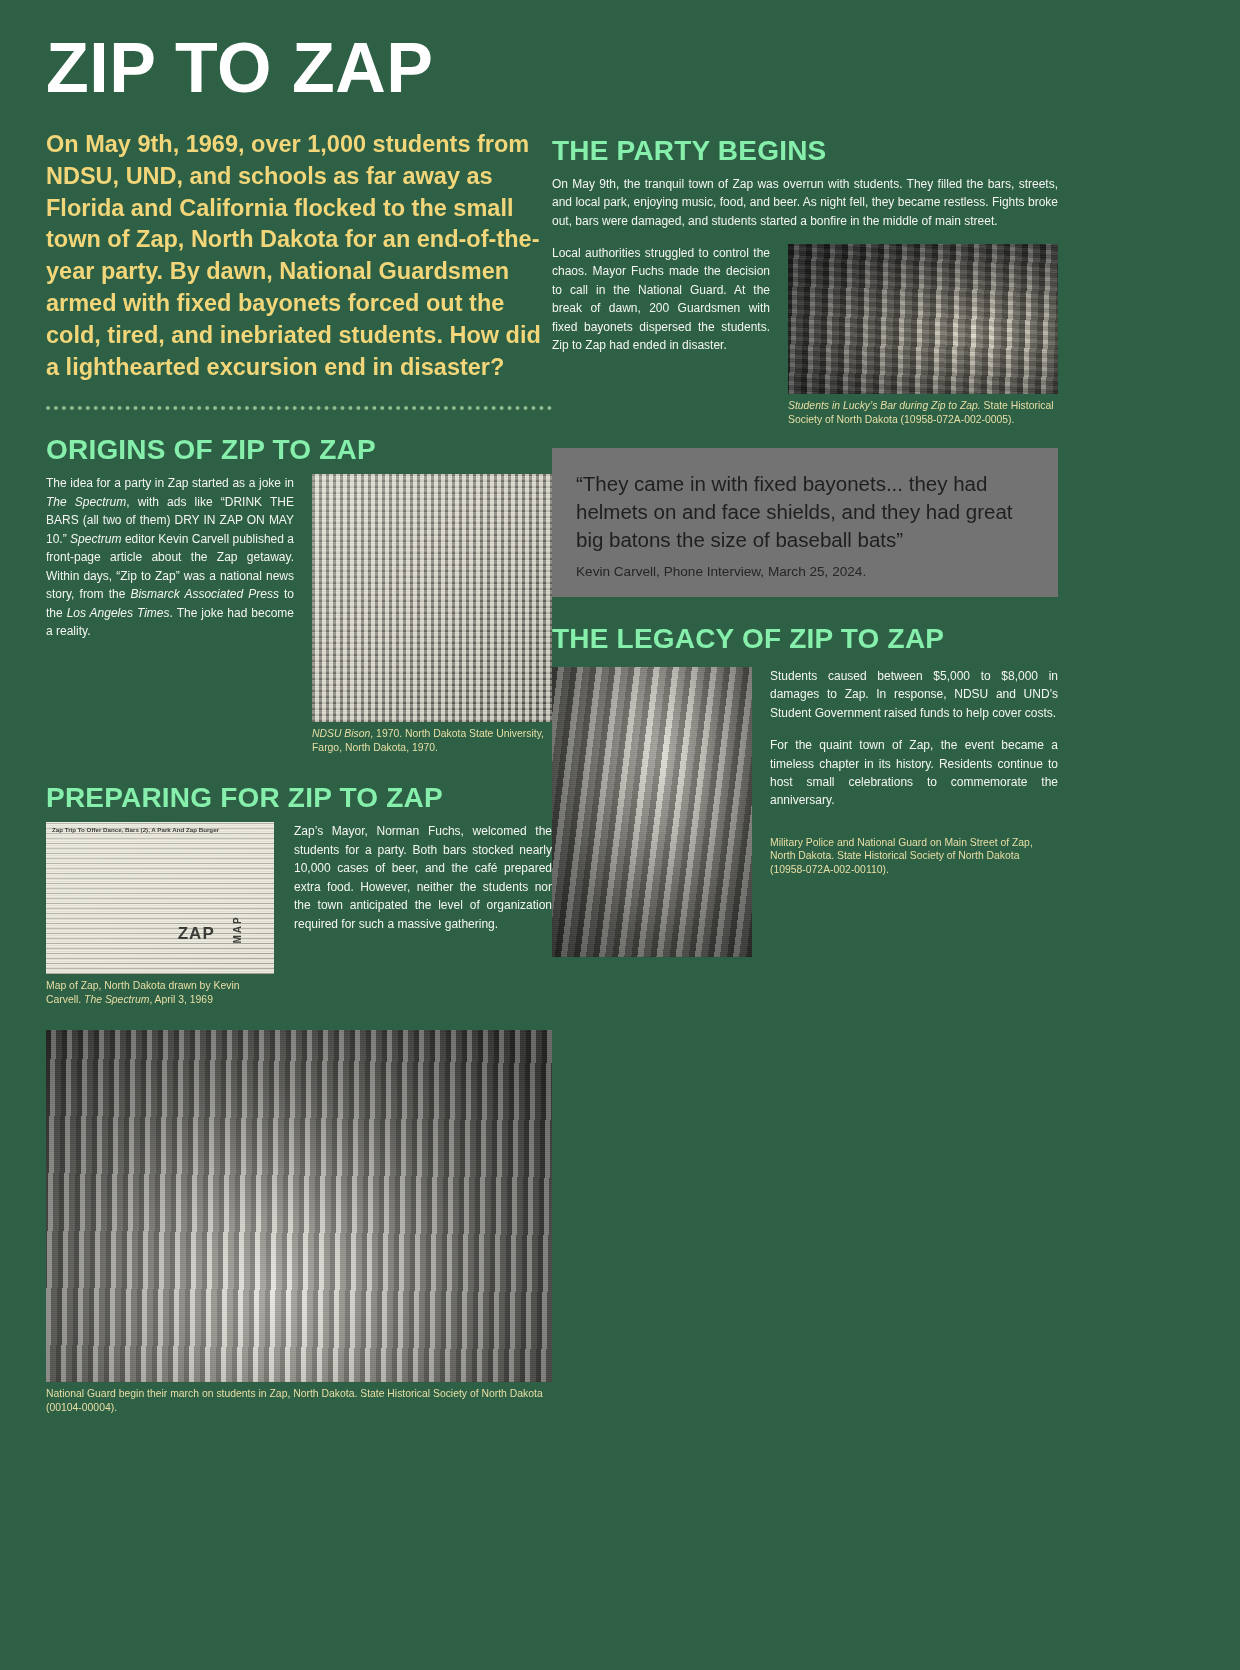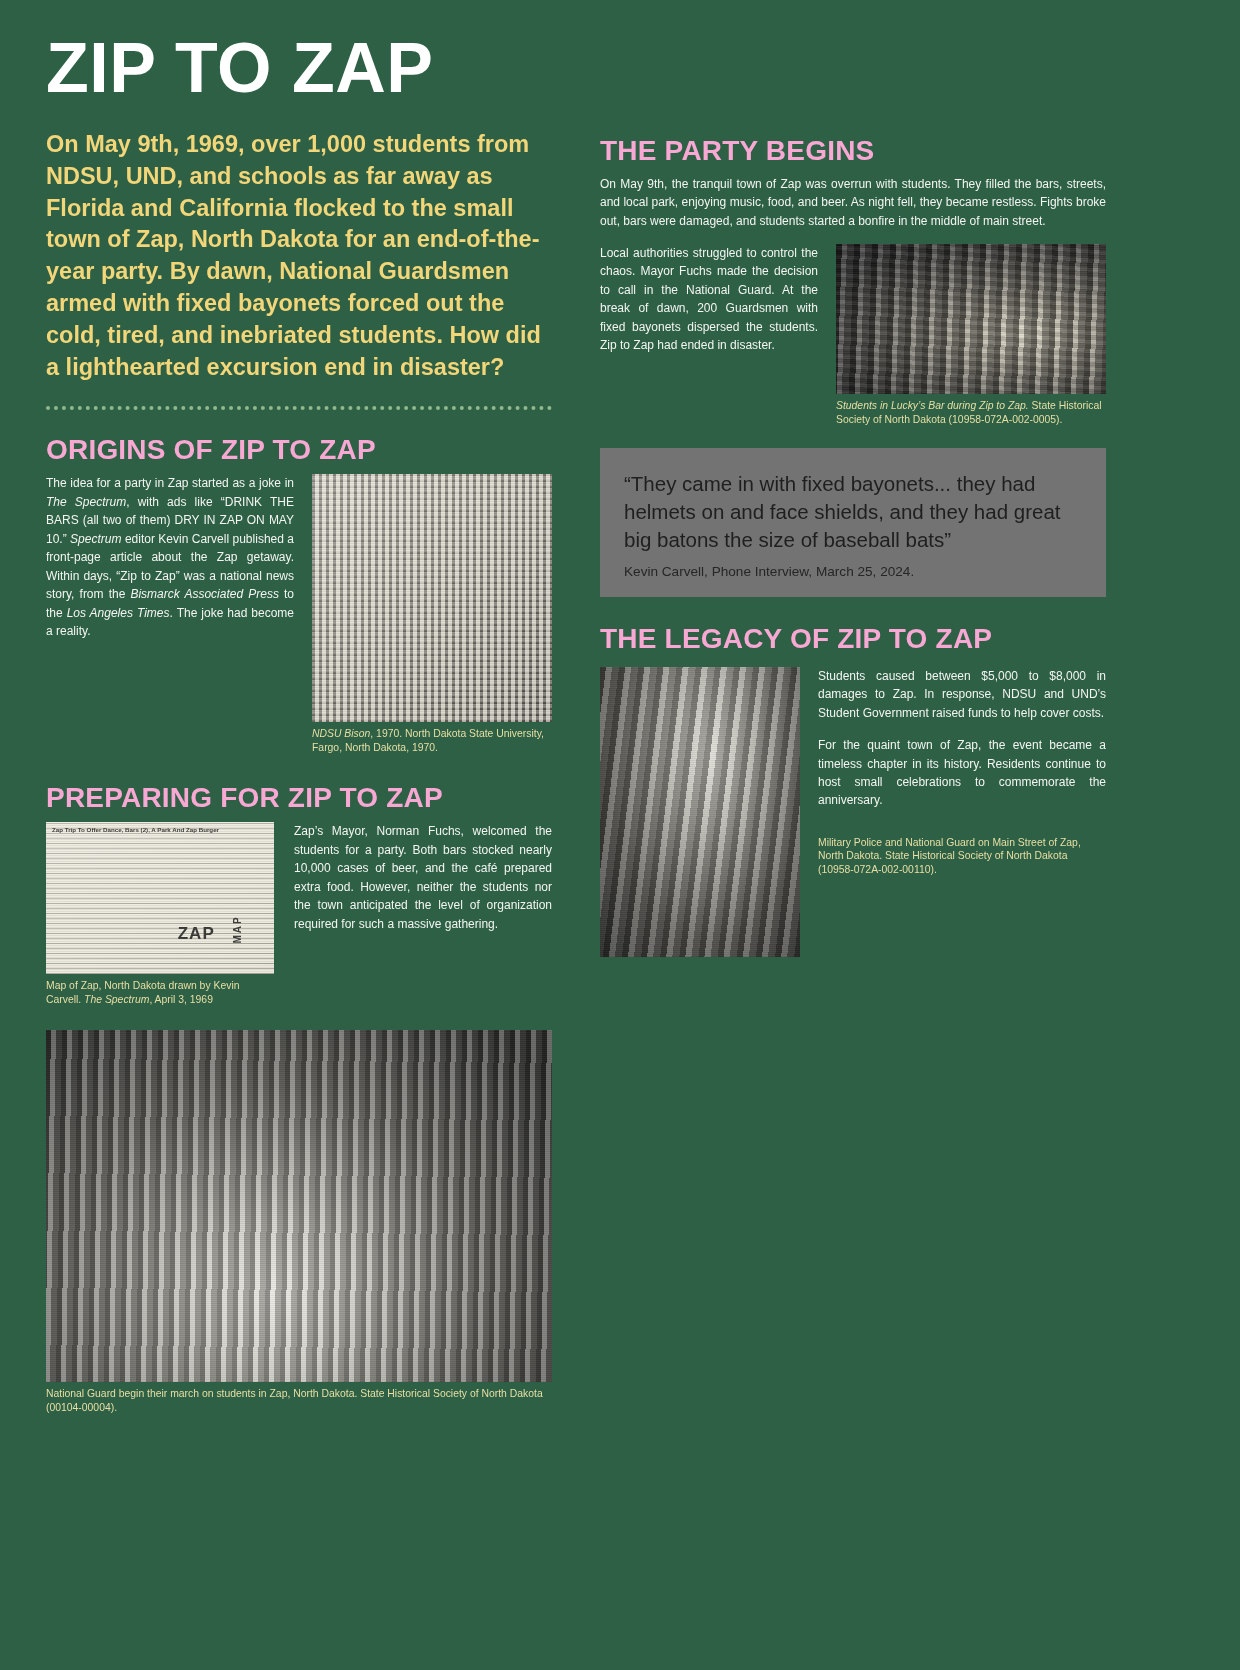--- a/index.html
+++ b/index.html
@@ -29,21 +29,20 @@
     font-size: 45px;
     line-height: 1.05;
     color: #f2f4f1;
     font-weight: normal;
     letter-spacing: 0px;
     margin-top: 6px;
   }
   
   .columns {
     display: flex;
-    gap: 48px;
   }
   .col-left { width: 506px; }
   .col-right { width: 506px; }
 
   
   .intro {
     font-size: 23.5px;
     line-height: 1.36;
     font-weight: bold;
     color: #f2d679;
@@ -51,21 +50,21 @@
   }
   .dotted-rule {
     border-top: 4px dotted #8fb98f;
     margin: 0 0 24px 0;
     height: 0;
   }
   
   h2.sec {
     font-size: 28px;
     font-weight: bold;
-    color: #f9a8d4;
+    color: #86efac;
     margin-bottom: 8px;
     letter-spacing: 0.2px;
   }
   
   .body {
     font-size: 12px;
     line-height: 1.54;
     color: #f4f5f2;
     text-align: justify;
   }

